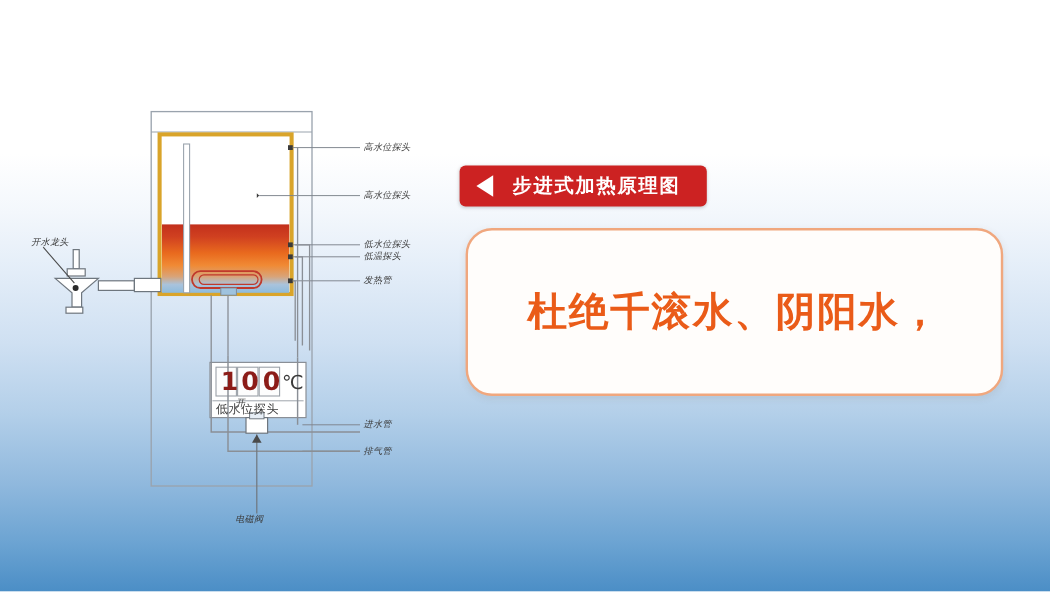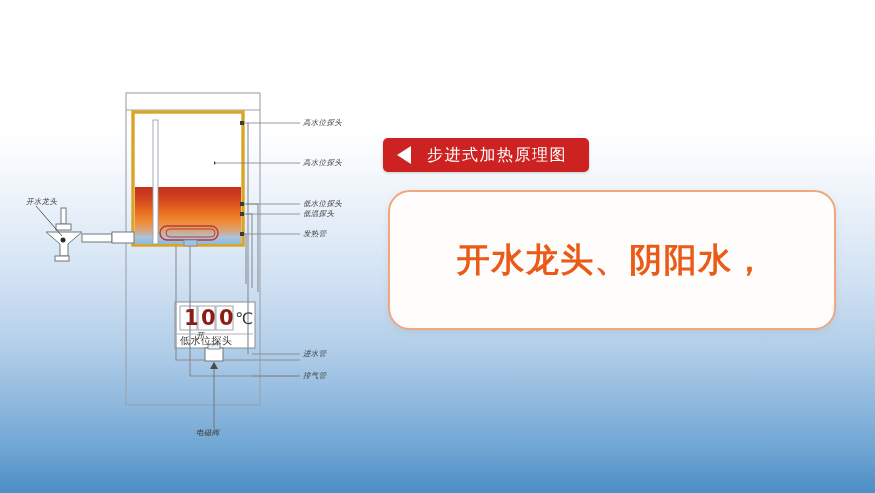--- a/index.html
+++ b/index.html
@@ -87,21 +87,21 @@
   }
   #banner .tri {
     width: 0; height: 0;
     border-top: 9px solid transparent;
     border-bottom: 9px solid transparent;
     border-right: 14px solid #ffffff;
   }
   #banner .btext {
     font-family: "DejaVu Sans", sans-serif;
     font-size: 16px;
-    font-weight: normal;
+    font-weight: bold;
     color: #ffffff;
     letter-spacing: 1.5px;
   }
 
   
   #headline {
     position: absolute;
     left: 388px;
     top: 190px;
     width: 448px;
@@ -245,16 +245,16 @@
     <span style="position:absolute; left:235px; top:249px; font-family:'DejaVu Sans',sans-serif; font-size:16px; color:#3a3a3a;">℃</span>
     <span style="position:absolute; left:180px; top:274px; font-family:'DejaVu Sans',sans-serif; font-size:10px; color:#3a3a3a; letter-spacing:0.5px;">低水位探头</span>
   </div>
 
   <div id="banner">
     <span class="tri"></span>
     <span class="btext">步进式加热原理图</span>
   </div>
 
   <div id="headline">
-    <span class="hline">开水龙头、阴阳水，</span>
+    <span class="hline">杜绝千滚水、阴阳水，</span>
   </div>
 
 </div>
 
 </body></html>

